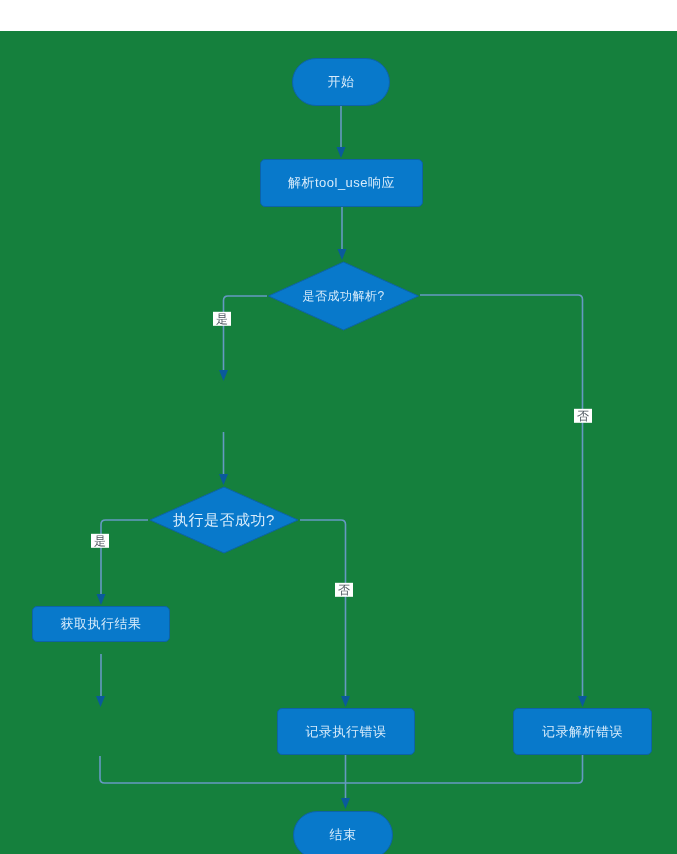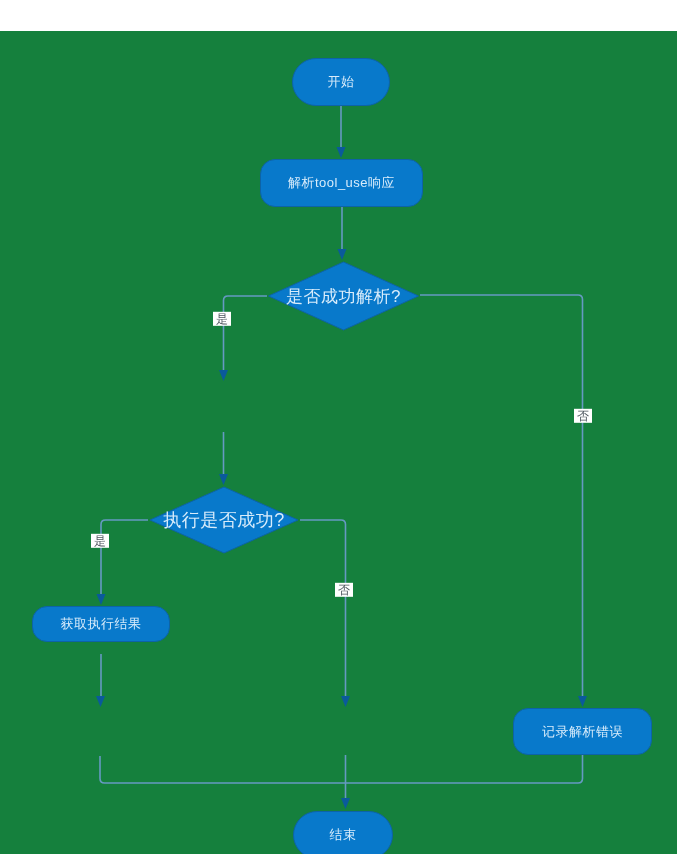--- a/index.html
+++ b/index.html
@@ -20,21 +20,21 @@
     justify-content: center;
     box-sizing: border-box;
     color: #d8ecfb;
     font-size: 13px;
     text-align: center;
     letter-spacing: 0.5px;
   }
   .node.process {
     background: #0879cb;
     border: 1px solid #0d63a6;
-    border-radius: 15px;
+    border-radius: 5px;
   }
   .node.terminator {
     background: #0879cb;
     border: 1px solid #0d63a6;
     border-radius: 24px;
   }
   .node.decision { background: transparent; }
   .node.decision svg { position: absolute; left: 0; top: 0; width: 100%; height: 100%; }
   .node-label { position: relative; z-index: 2; padding: 0 6px; }
   .edge-label {
@@ -85,36 +85,39 @@
   </div>
 
   <div class="node process" style="left:260px;top:128px;width:163px;height:48px">
     <span class="node-label">解析tool_use响应</span>
   </div>
 
   <div class="node decision" style="left:267px;top:230px;width:153px;height:70px">
     <svg viewBox="0 0 153 70">
       <polygon points="76.5,1 151.5,35 76.5,69 1.5,35" fill="#0879cb" stroke="#0d63a6" stroke-width="1"></polygon>
     </svg>
-    <span class="node-label" style="font-size:17px">是否成功解析?</span>
+    <span class="node-label" style="font-size:12px">是否成功解析?</span>
   </div>
 
 
   <div class="node decision" style="left:148px;top:455px;width:152px;height:68px">
     <svg viewBox="0 0 152 68">
       <polygon points="76,1 150,34 76,67 2,34" fill="#0879cb" stroke="#0d63a6" stroke-width="1"></polygon>
     </svg>
-    <span class="node-label" style="font-size:18px">执行是否成功?</span>
+    <span class="node-label" style="font-size:15px">执行是否成功?</span>
   </div>
 
   <div class="node process" style="left:32px;top:575px;width:138px;height:36px">
     <span class="node-label">获取执行结果</span>
   </div>
 
 
+  <div class="node process" style="left:277px;top:677px;width:138px;height:47px">
+    <span class="node-label">记录执行错误</span>
+  </div>
 
   <div class="node process" style="left:513px;top:677px;width:139px;height:47px">
     <span class="node-label">记录解析错误</span>
   </div>
 
   <div class="node terminator" style="left:293px;top:780px;width:100px;height:48px">
     <span class="node-label">结束</span>
   </div>
 
   <span class="edge-label" style="left:222px;top:288px">是</span>

